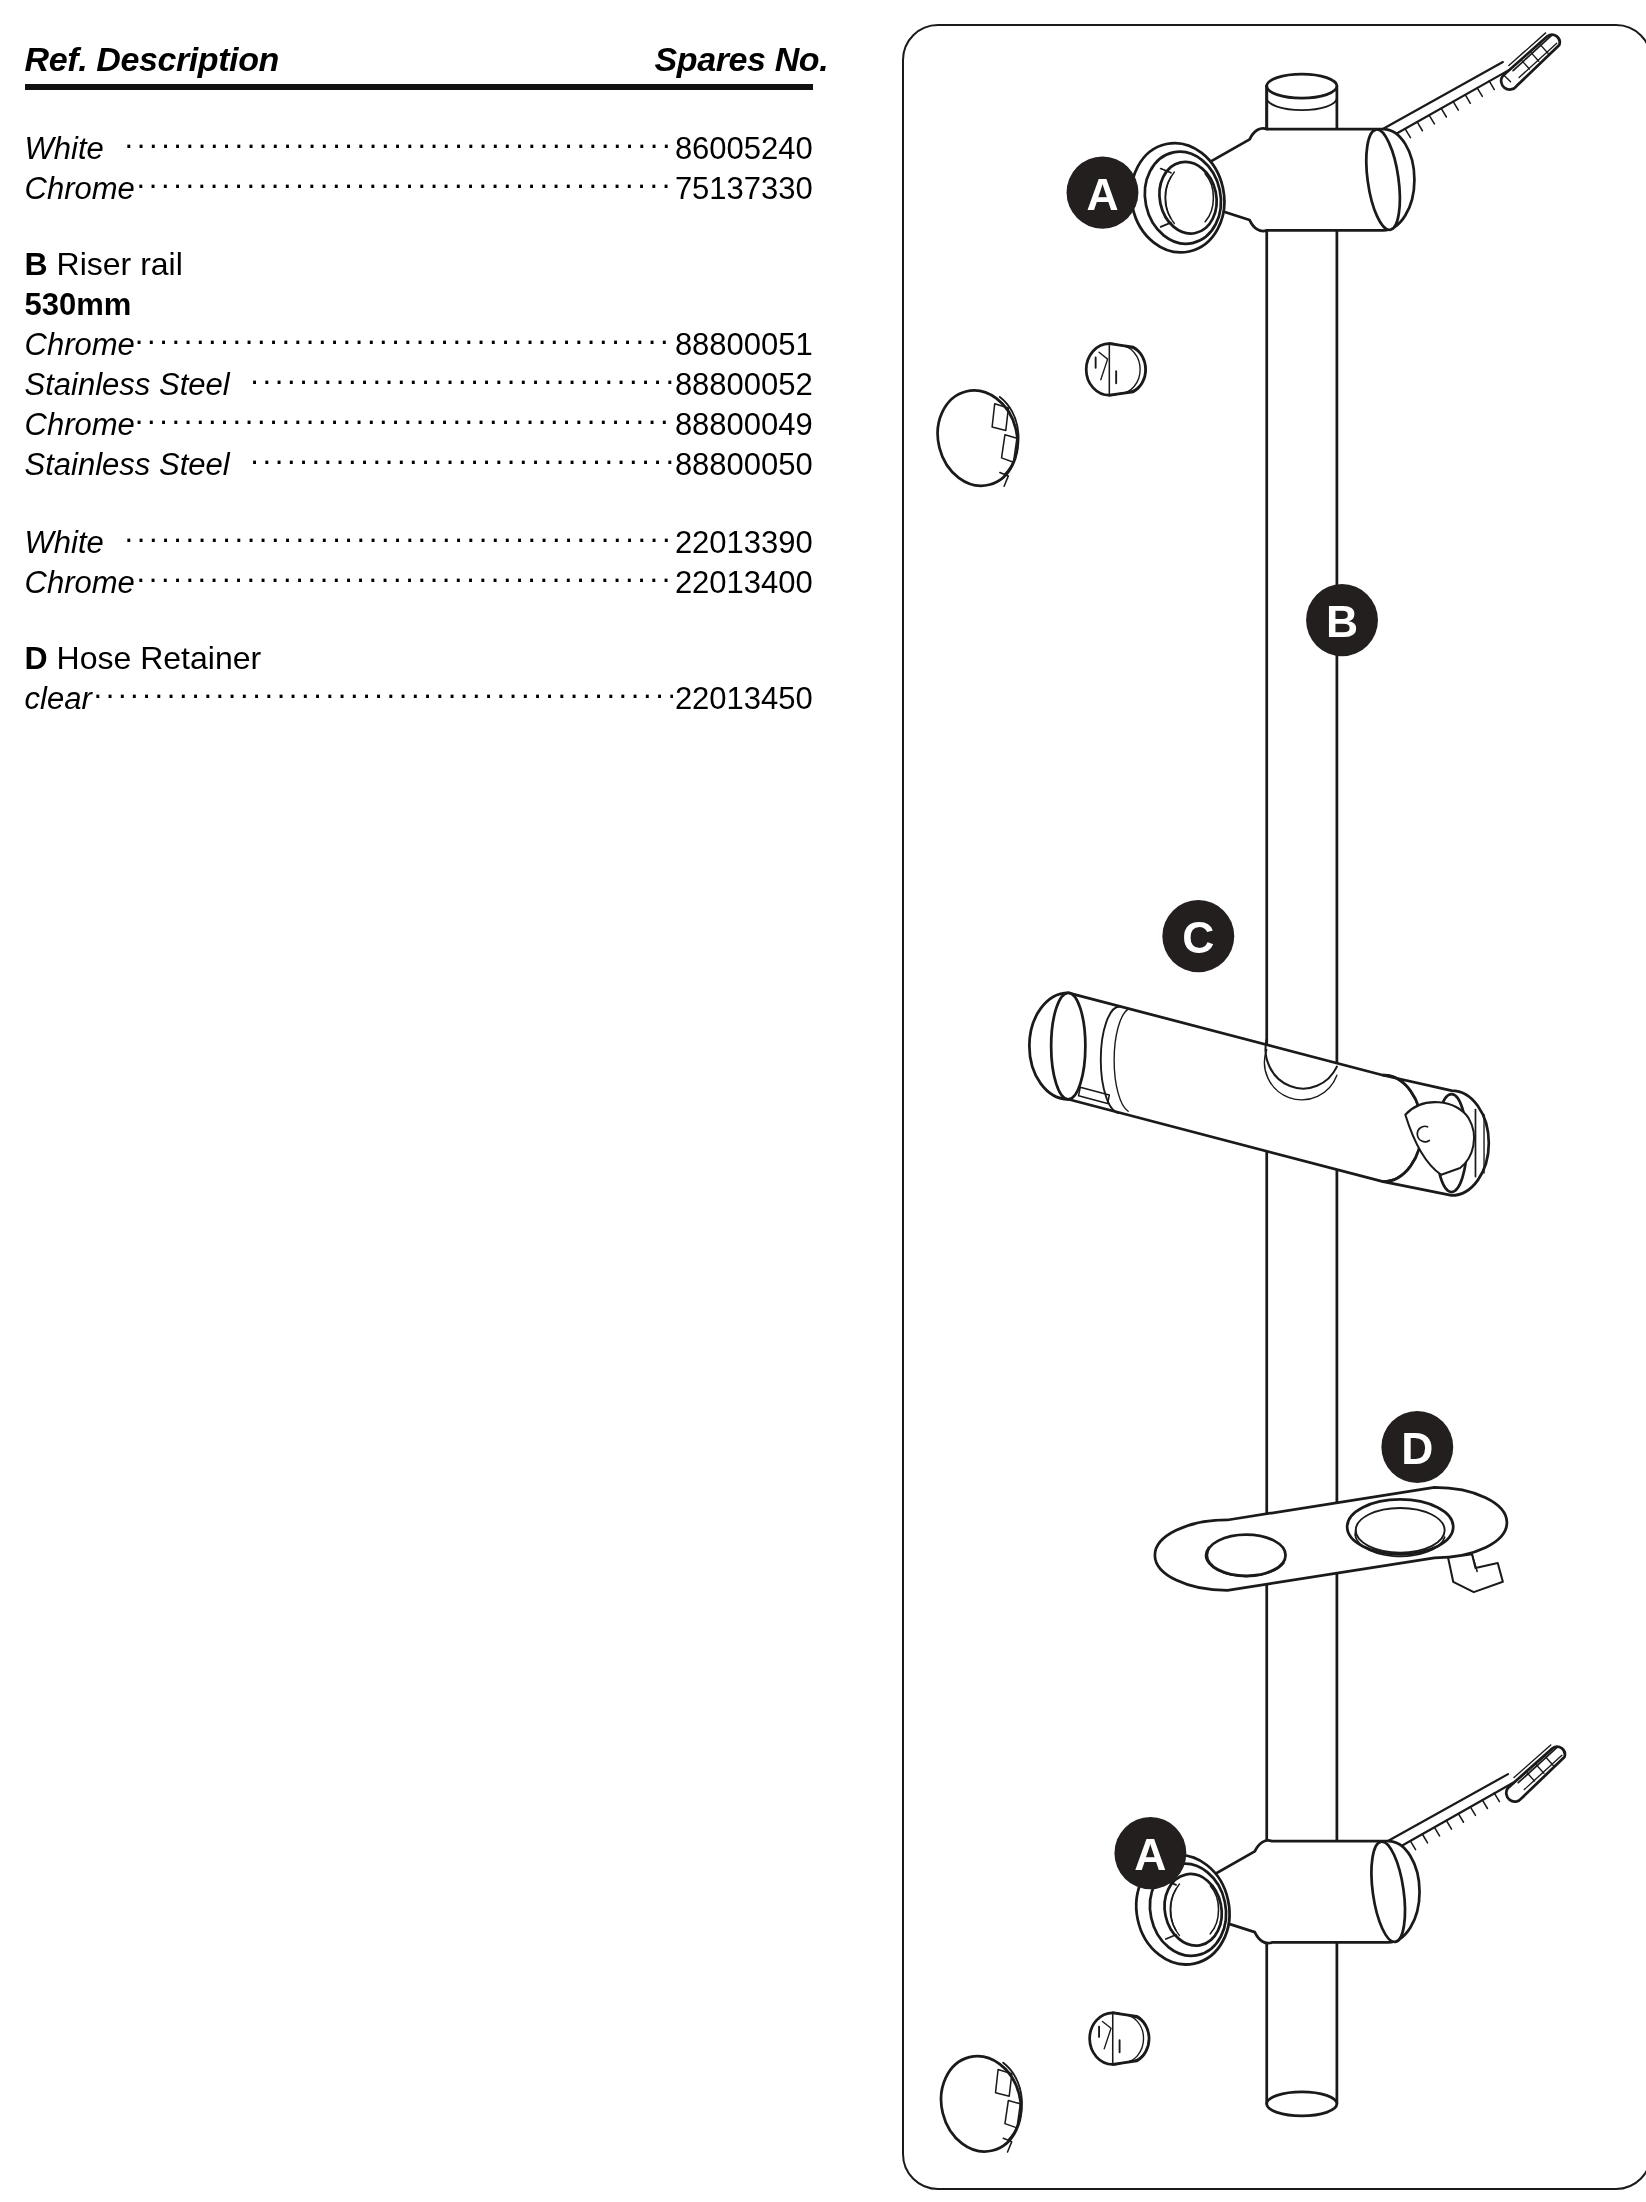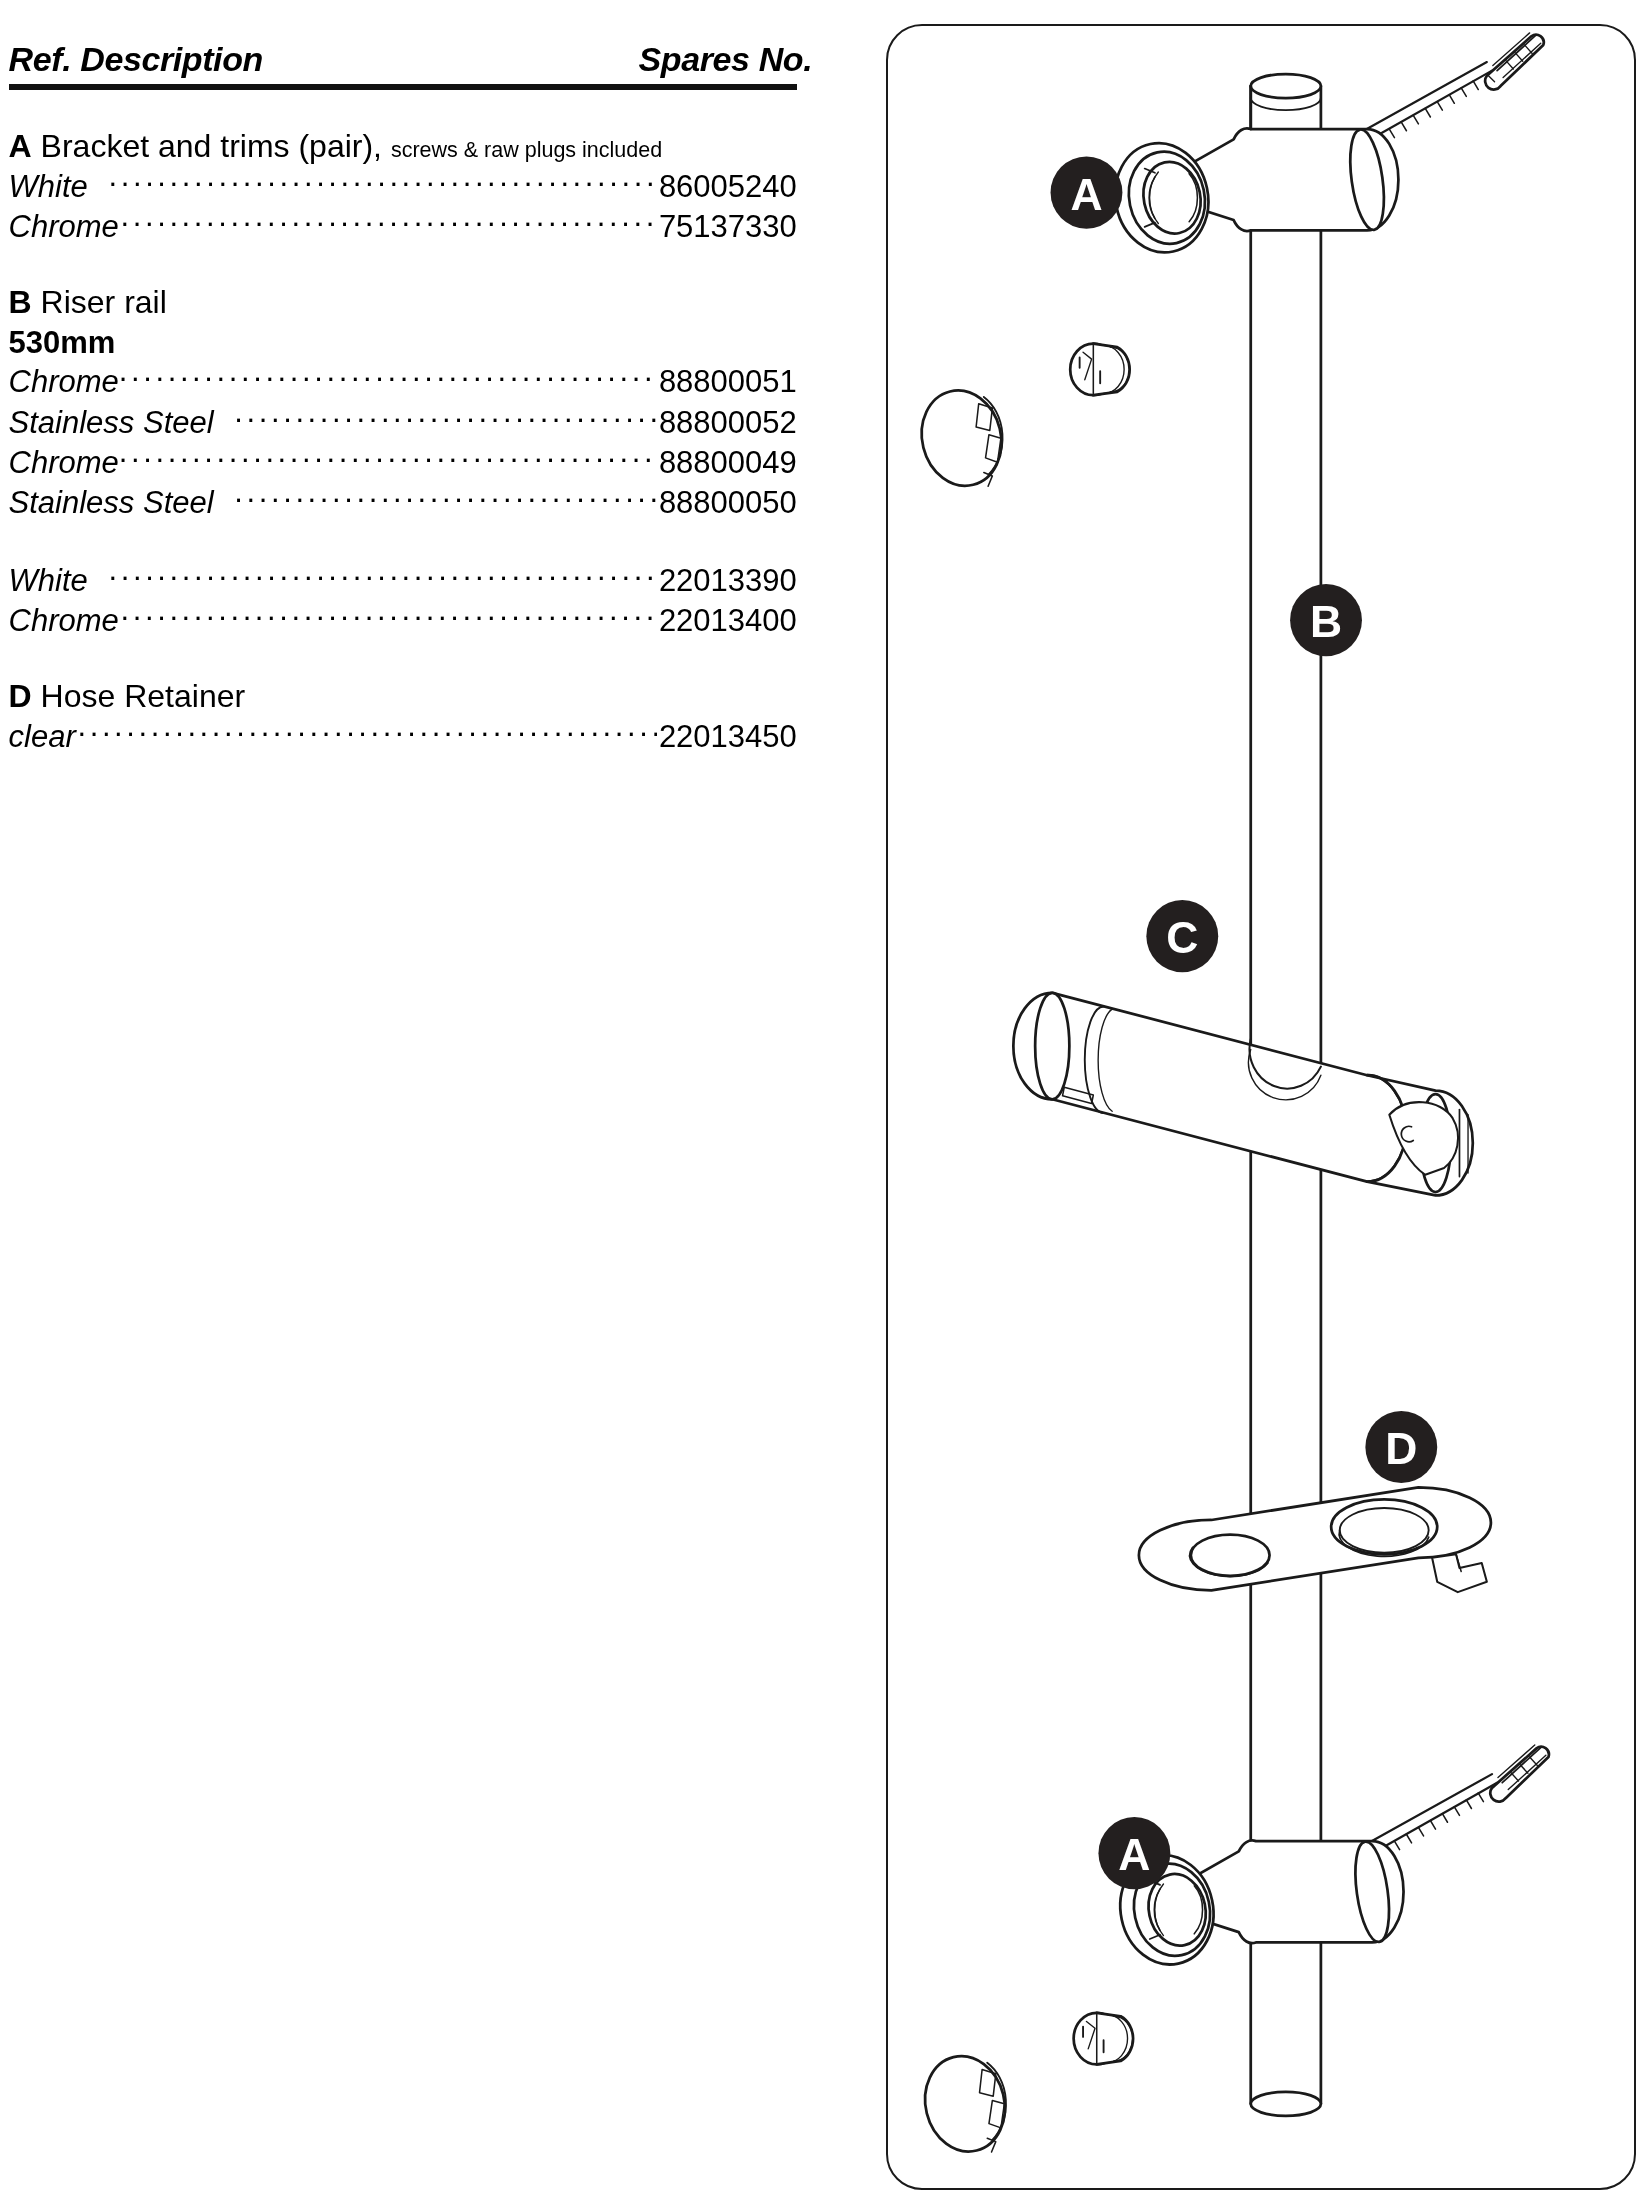--- a/index.html
+++ b/index.html
@@ -3,21 +3,21 @@
 <meta charset="utf-8">
 <style>
   * { margin:0; padding:0; box-sizing:border-box; }
   html, body {
     width:1647px; height:2203px;
     background:#ffffff;
     font-family:"Liberation Sans", sans-serif;
     color:#000;
     overflow:hidden;
   }
-  #page { position:relative; width:1351px; height:2203px; }
+  #page { position:relative; width:1351px; height:2203px;margin-left:16px; }
 
   
   #parts-list {
     position:absolute; left:0; top:0;
     width:826px; height:2203px;
     padding:40px 8.6px 0 5.2px;
   }
   .hdr-row {
     display:flex; align-items:baseline;
     font-style:italic; font-weight:bold;
@@ -100,25 +100,20 @@
 
   <div id="parts-list">
 
     <div class="hdr-row">
       <span class="hdr-left">Ref. Description</span>
       <span class="hdr-right">Spares No.</span>
     </div>
     <div class="hdr-rule"></div>
 
     <div class="section">
-      <div class="sec-title">
-        <span class="ref">A</span>
-        <span>Bracket and trims (pair),</span>
-        <span class="sec-note">screws &amp; raw plugs included</span>
-      </div>
       <div class="entry spacer-gap">
         <span class="ename">White</span>
         <span class="leader"></span>
         <span class="enum">86005240</span>
       </div>
       <div class="entry">
         <span class="ename">Chrome</span>
         <span class="leader"></span>
         <span class="enum">75137330</span>
       </div>

